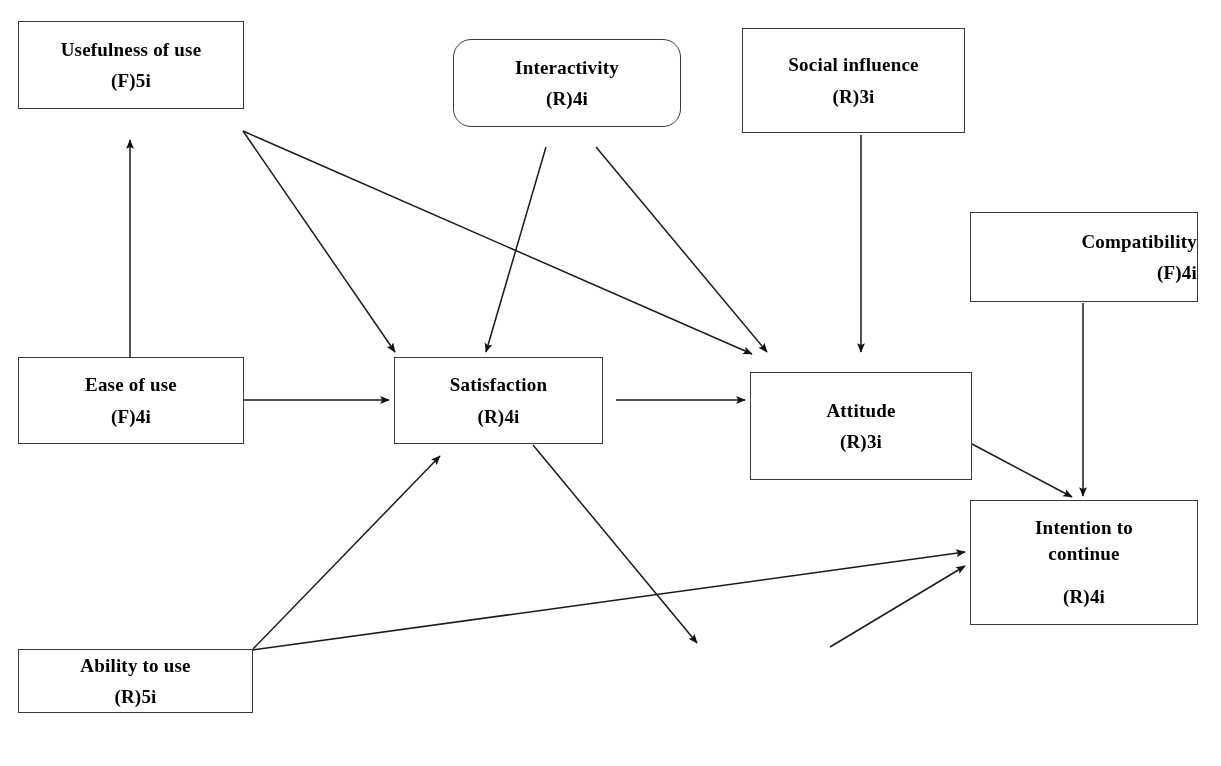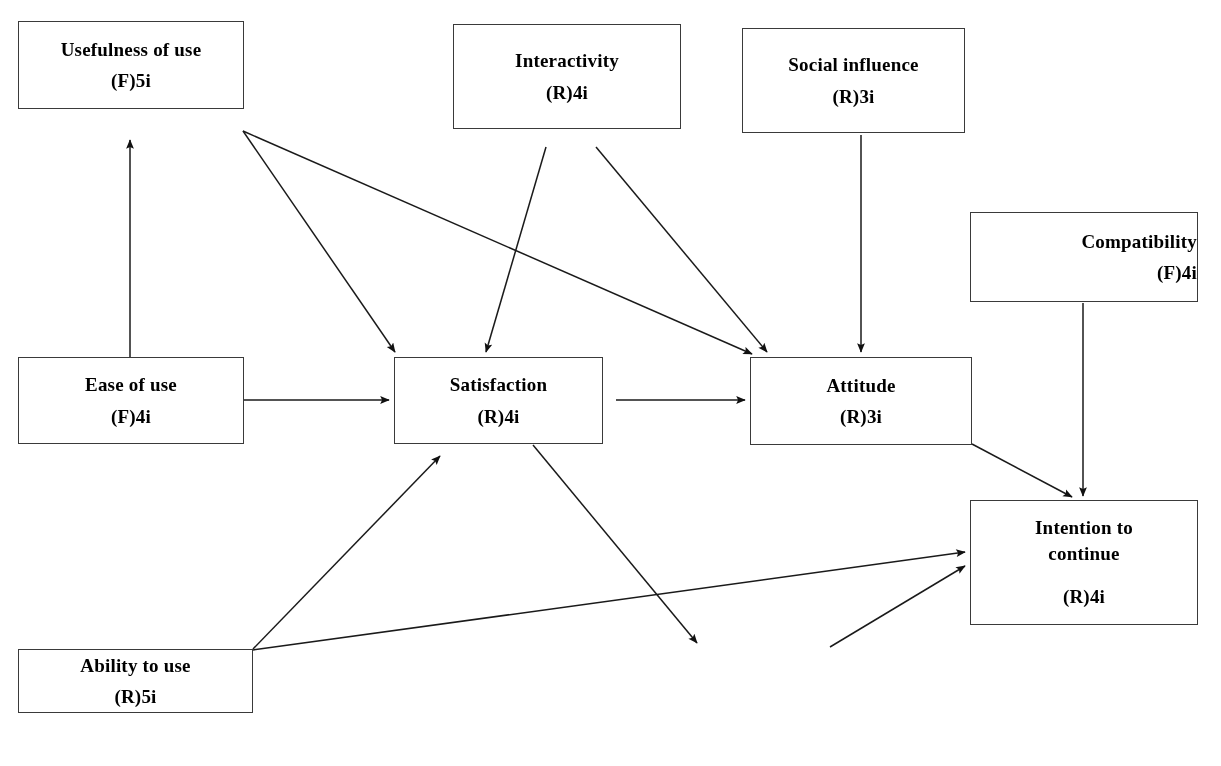--- a/index.html
+++ b/index.html
@@ -81,21 +81,21 @@
         <path d="M 253,650 L 965,552" marker-end="url(#ah)" stroke="#1a1a1a"></path>
         <path d="M 830,647 L 965,566" marker-end="url(#ah)" stroke="#1a1a1a"></path>
       </g>
   </svg>
 
   <div class="node" style="left: 18px; top: 21px; width: 226px; height: 88px; border-color: rgb(58, 58, 58);">
     <span class="nm">Usefulness of use</span>
     <span class="cd">(F)5i</span>
   </div>
 
-  <div class="node" style="left: 453px; top: 24px; width: 228px; height: 105px; border-color: rgb(58, 58, 58);">
+  <div class="node" style="left: 453px; top: 39px; width: 228px; height: 88px; border-color: rgb(58, 58, 58); border-radius: 18px;">
     <span class="nm">Interactivity</span>
     <span class="cd">(R)4i</span>
   </div>
 
   <div class="node" style="left: 706px; top: 28px; width: 223px; height: 105px; border-color: rgb(58, 58, 58); margin-left: 36px;">
     <span class="nm">Social influence</span>
     <span class="cd">(R)3i</span>
   </div>
 
   <div class="node" style="left: 970px; top: 212px; width: 228px; height: 90px; border-color: rgb(58, 58, 58); align-items: flex-end;">
@@ -106,21 +106,21 @@
   <div class="node" style="left: 18px; top: 357px; width: 226px; height: 87px; border-color: rgb(58, 58, 58);">
     <span class="nm">Ease of use</span>
     <span class="cd">(F)4i</span>
   </div>
 
   <div class="node" style="left: 394px; top: 357px; width: 209px; height: 87px; border-color: rgb(58, 58, 58);">
     <span class="nm">Satisfaction</span>
     <span class="cd">(R)4i</span>
   </div>
 
-  <div class="node" style="left: 750px; top: 357px; width: 222px; height: 88px; border-color: rgb(58, 58, 58);">
+  <div class="node" style="left: 750px; top: 372px; width: 222px; height: 108px; border-color: rgb(58, 58, 58);">
     <span class="nm">Attitude</span>
     <span class="cd">(R)3i</span>
   </div>
 
   <div class="node" style="left: 970px; top: 500px; width: 228px; height: 125px; border-color: rgb(58, 58, 58); gap: 12px;">
     <span class="nm">Intention to
 continue</span>
     <span class="cd">(R)4i</span>
   </div>
 

